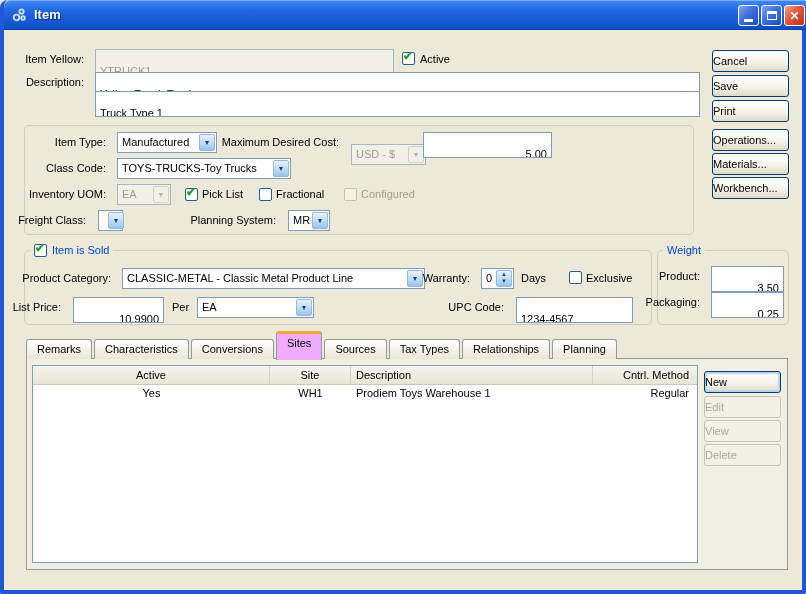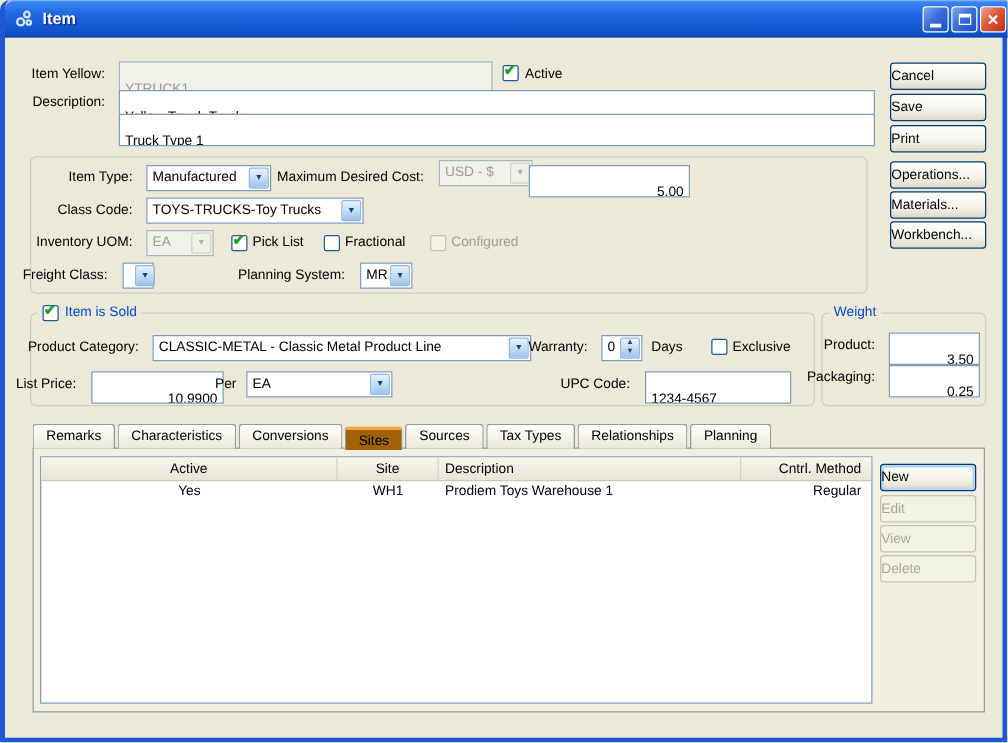--- a/index.html
+++ b/index.html
@@ -59,21 +59,21 @@
   .xp-btn.dis { border-color:#c6c3b3; background:#f2f1e6; color:#aca899; box-shadow:none; }
 
   .groupbox { position:absolute; border:1px solid #d0cdba; border-radius:5px; }
   .legend { position:absolute; background:#ece9d8; padding:0 4px; display:flex; align-items:center;
     gap:5px; height:15px; line-height:15px; }
 
   .tabs { position:absolute; left:22px; top:336px; height:23px; display:flex; align-items:flex-end; z-index:3; }
   .tab { height:20px; line-height:19px; padding:0 10px; margin-right:2px;
     background:linear-gradient(180deg,#fffffe 0%,#eae7d6 100%);
     border:1px solid #919b9c; border-bottom:none; border-radius:3px 3px 0 0; white-space:nowrap; }
-  .tab.active { height:19px; line-height:19px; background:#a16207;
+  .tab.active { height:29px; line-height:19px; background:#f0abfc;
     border-top:3px solid #f5a33c; margin-bottom:-1px; z-index:4; position:relative; }
 
   .panel { position:absolute; left:22px; top:358px; width:762px; height:212px;
     border:1px solid #919b9c; background:#f1efe2; z-index:2; }
 
   .tbl { position:absolute; left:28px; top:365px; width:666px; height:198px;
     background:#fff; border:1px solid #7f9db9; display:flex; flex-direction:column; z-index:3; }
   .tbl-head { display:flex; height:19px; flex:none;
     background:linear-gradient(180deg,#f6f5ed 0%,#e8e5d5 100%); border-bottom:1px solid #cbc8b8; }
   .hc { line-height:18px; padding:0 5px; border-right:1px solid #d6d3c3; white-space:nowrap; overflow:hidden; }
@@ -128,21 +128,21 @@
   <div class="xp-btn" style="left:708px;top:177px;">Workbench...</div>
 
   <div class="groupbox" style="left:20px;top:125px;width:670px;height:110px;"></div>
 
   <div class="lbl r" style="right:696px;top:132px;">Item Type:</div>
   <div class="combo" style="left:113px;top:132px;width:100px;">
     <span class="txt">Manufactured</span>
     <span class="arr">▼</span>
   </div>
   <div class="lbl r" style="right:463px;top:132px;">Maximum Desired Cost:</div>
-  <div class="combo dis" style="left:347px;top:128px;width:75px;">
+  <div class="combo dis" style="left:347px;top:144px;width:75px;">
     <span class="txt">USD - $</span>
     <span class="arr">▼</span>
   </div>
   <div class="field num" style="left:419px;top:132px;width:129px;">5.00</div>
 
   <div class="lbl r" style="right:696px;top:158px;">Class Code:</div>
   <div class="combo" style="left:113px;top:158px;width:174px;">
     <span class="txt">TOYS-TRUCKS-Toy Trucks</span>
     <span class="arr">▼</span>
   </div>
@@ -188,21 +188,21 @@
   <div class="lbl r" style="right:332px;top:268px;">Warranty:</div>
   <div class="combo" style="left:477px;top:268px;width:33px;">
     <span class="txt">0</span>
     <span class="arr" style="font-size:6px;line-height:7px;">▲<br>▼</span>
   </div>
   <div class="lbl" style="left:517px;top:268px;">Days</div>
   <span class="cb" style="position:absolute;left:565px;top:271px;"></span>
   <div class="lbl" style="left:582px;top:268px;">Exclusive</div>
 
   <div class="lbl r" style="right:741px;top:297px;">List Price:</div>
-  <div class="field num" style="left:69px;top:297px;width:106px;">10.9900</div>
+  <div class="field num" style="left:69px;top:297px;width:91px;">10.9900</div>
   <div class="lbl" style="left:168px;top:297px;">Per</div>
   <div class="combo" style="left:193px;top:297px;width:117px;">
     <span class="txt">EA</span>
     <span class="arr">▼</span>
   </div>
   <div class="lbl r" style="right:298px;top:297px;">UPC Code:</div>
   <div class="field" style="left:512px;top:297px;width:117px;">1234-4567</div>
 
   <div class="groupbox" style="left:653px;top:250px;width:132px;height:75px;"></div>
   <div class="legend blue-t" style="left:659px;top:243px;">Weight</div>

